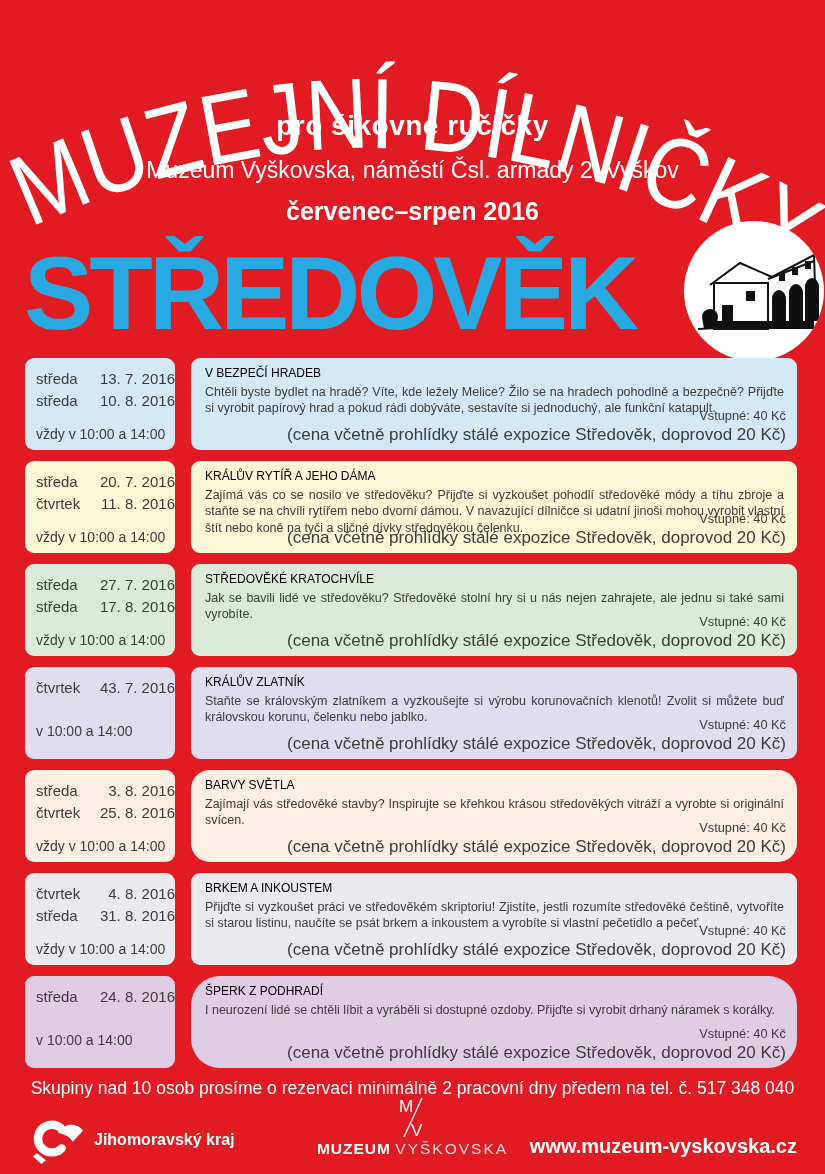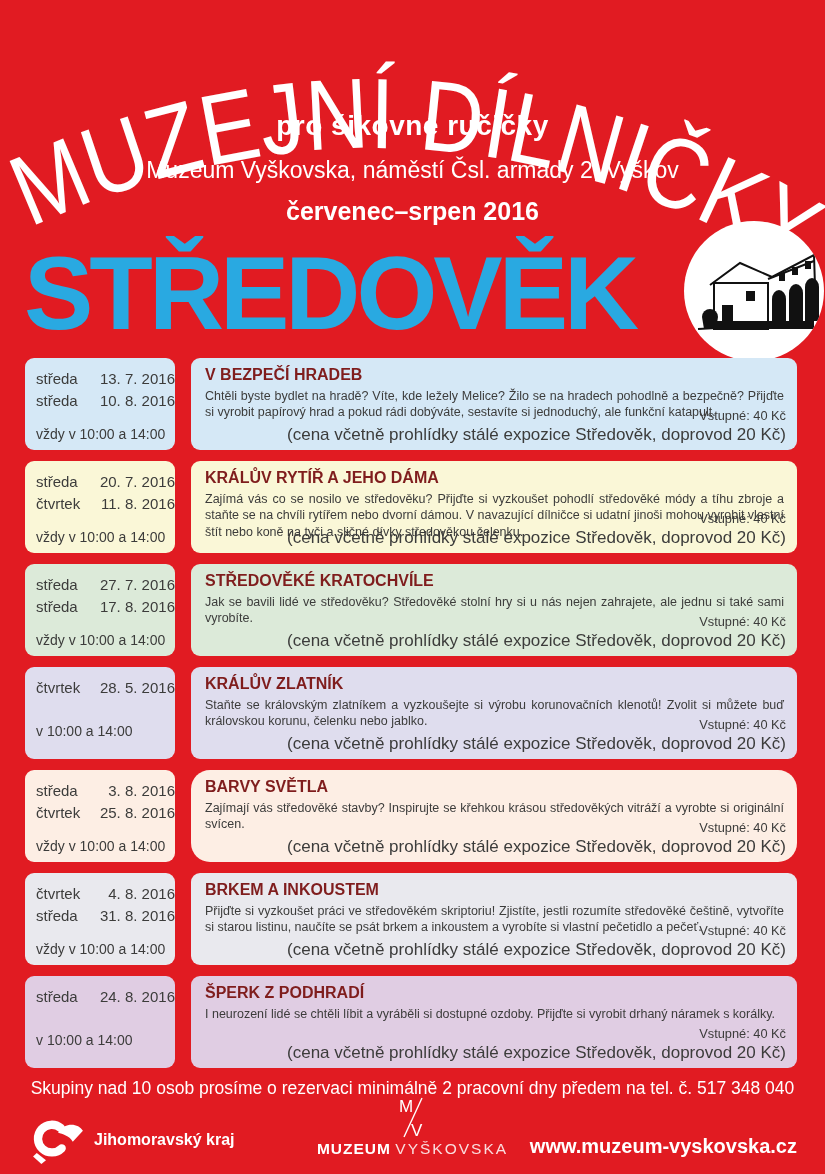--- a/index.html
+++ b/index.html
@@ -27,21 +27,21 @@
   .row{display:flex;gap:16px;height:92px;}
   .date-card{width:150px;flex:none;border-radius:9px;
     padding:10px 0 8px 11px;box-sizing:border-box;
     display:flex;flex-direction:column;color:#3c3c3b;}
   .date-line{display:flex;justify-content:space-between;
     font-size:15px;line-height:1.45;white-space:nowrap;}
   .time{margin-top:auto;font-size:14px;white-space:nowrap;}
   .date-card.single .time{margin-top:24px;margin-bottom:auto;}
   .info-card{flex:1;border-radius:9px;position:relative;
     padding:8px 13px 6px 14px;box-sizing:border-box;color:#3c3c3b;}
-  .event-title{color:#7f1d1d;font-weight:bold;font-size:16px;margin-bottom:4px;}
+  .event-title{color:#000000;font-weight:normal;font-size:12px;margin-bottom:4px;}
   .event-body{font-size:12.5px;line-height:1.3;text-align:justify;}
   .price-block{position:absolute;right:11px;bottom:5px;text-align:right;line-height:1.25;}
   .price{font-size:12.8px;}
   .price-note{font-size:17px;}
   
   .reservation{position:absolute;top:1078px;left:0;width:100%;text-align:center;
     color:#fff;font-size:17.5px;font-weight:500;}
   .region-logo{position:absolute;left:30px;top:1116px;display:flex;align-items:center;gap:8px;}
   .region-label{color:#fff;font-weight:bold;font-size:16px;}
   .monogram{position:absolute;left:50%;top:1096px;transform:translateX(-50%);}
@@ -159,21 +159,21 @@
           <div class="price">Vstupné: 40 Kč</div>
           <div class="price-note">(cena včetně prohlídky stálé expozice Středověk, doprovod 20 Kč)</div>
         </div>
       </div>
     </div>
 
     <div class="row">
       <div class="date-card single" style="background-color: rgb(223, 221, 238);">
         <div class="date-line">
             <span>čtvrtek</span>
-            <span>28. 5. 2016</span>
+            <span>43. 7. 2016</span>
           </div>
         <div class="time">v 10:00 a 14:00</div>
       </div>
       <div class="info-card" style="background-color: rgb(223, 221, 238);">
         <div class="event-title">KRÁLŮV ZLATNÍK</div>
         <div class="event-body">Staňte se královským zlatníkem a vyzkoušejte si výrobu korunovačních klenotů! Zvolit si můžete buď královskou korunu, čelenku nebo jablko.</div>
         <div class="price-block">
           <div class="price">Vstupné: 40 Kč</div>
           <div class="price-note">(cena včetně prohlídky stálé expozice Středověk, doprovod 20 Kč)</div>
         </div>
@@ -225,21 +225,21 @@
     </div>
 
     <div class="row">
       <div class="date-card single" style="background-color: rgb(224, 205, 227);">
         <div class="date-line">
             <span>středa</span>
             <span>24. 8. 2016</span>
           </div>
         <div class="time">v 10:00 a 14:00</div>
       </div>
-      <div class="info-card" style="background-color: rgb(224, 205, 227);">
+      <div class="info-card" style="background-color: rgb(224, 205, 227); border-radius: 29px;">
         <div class="event-title">ŠPERK Z PODHRADÍ</div>
         <div class="event-body">I neurození lidé se chtěli líbit a vyráběli si dostupné ozdoby. Přijďte si vyrobit drhaný náramek s korálky.</div>
         <div class="price-block">
           <div class="price">Vstupné: 40 Kč</div>
           <div class="price-note">(cena včetně prohlídky stálé expozice Středověk, doprovod 20 Kč)</div>
         </div>
       </div>
     </div>
 
   </div>

